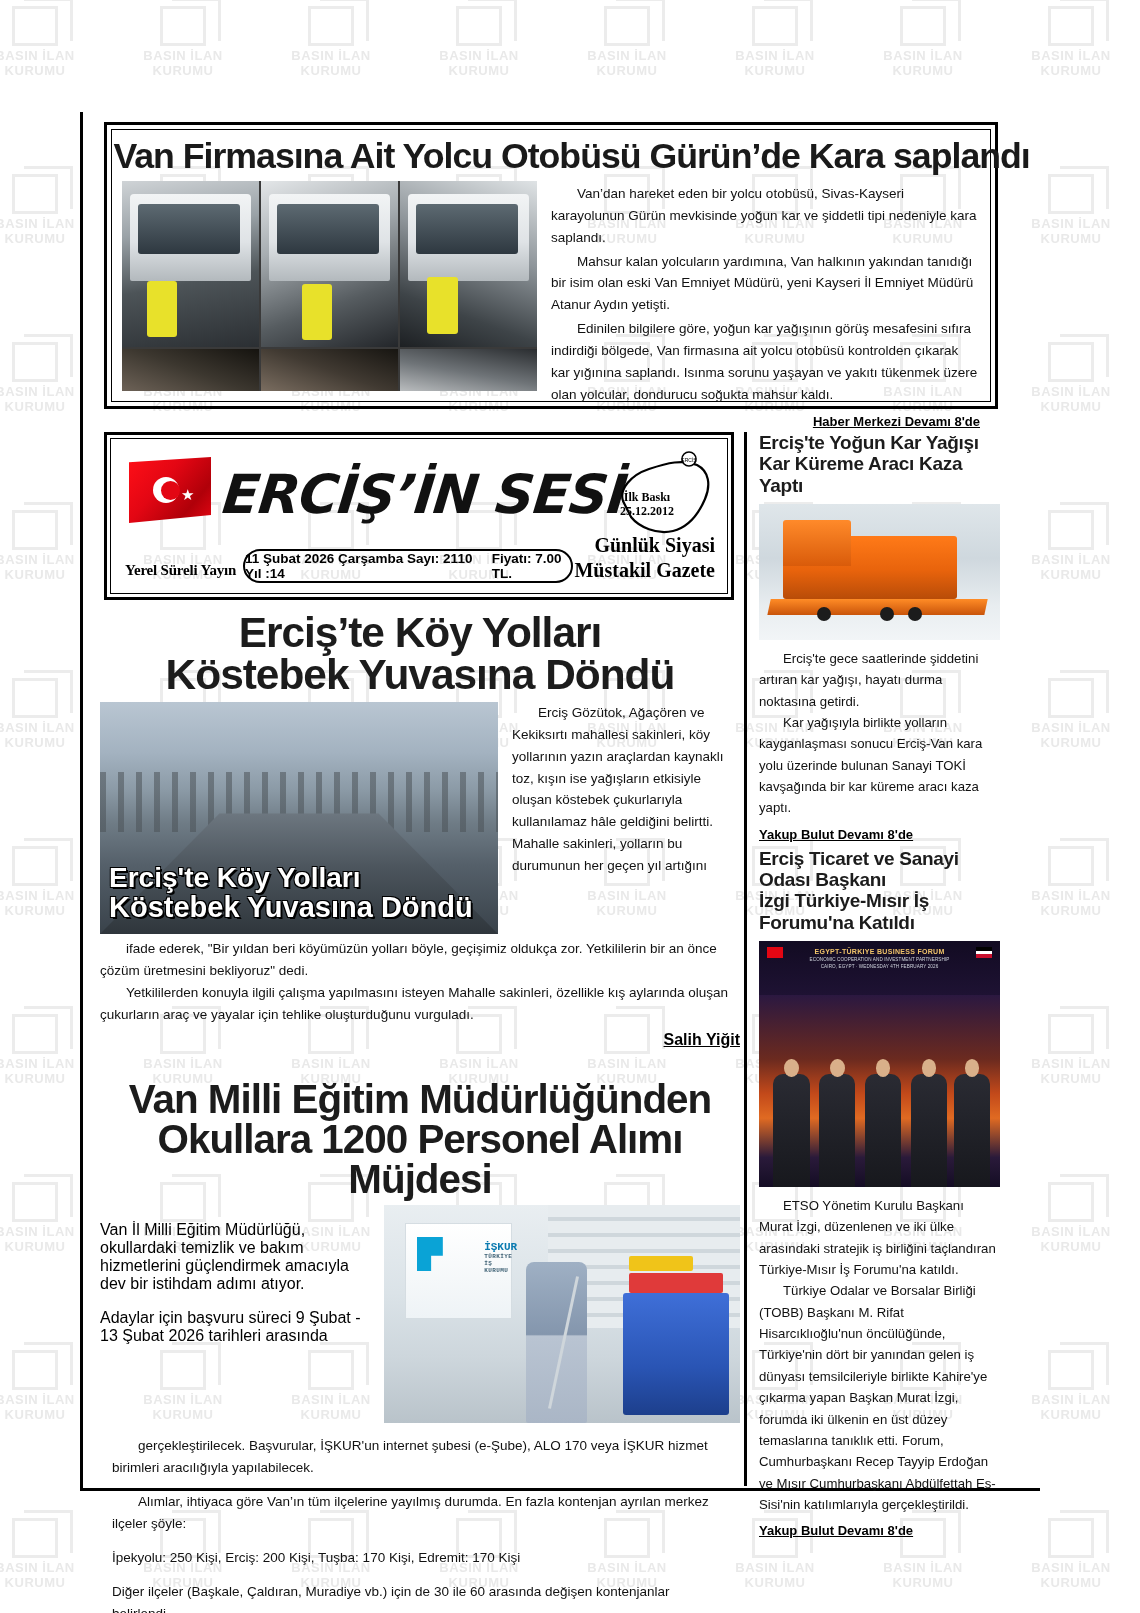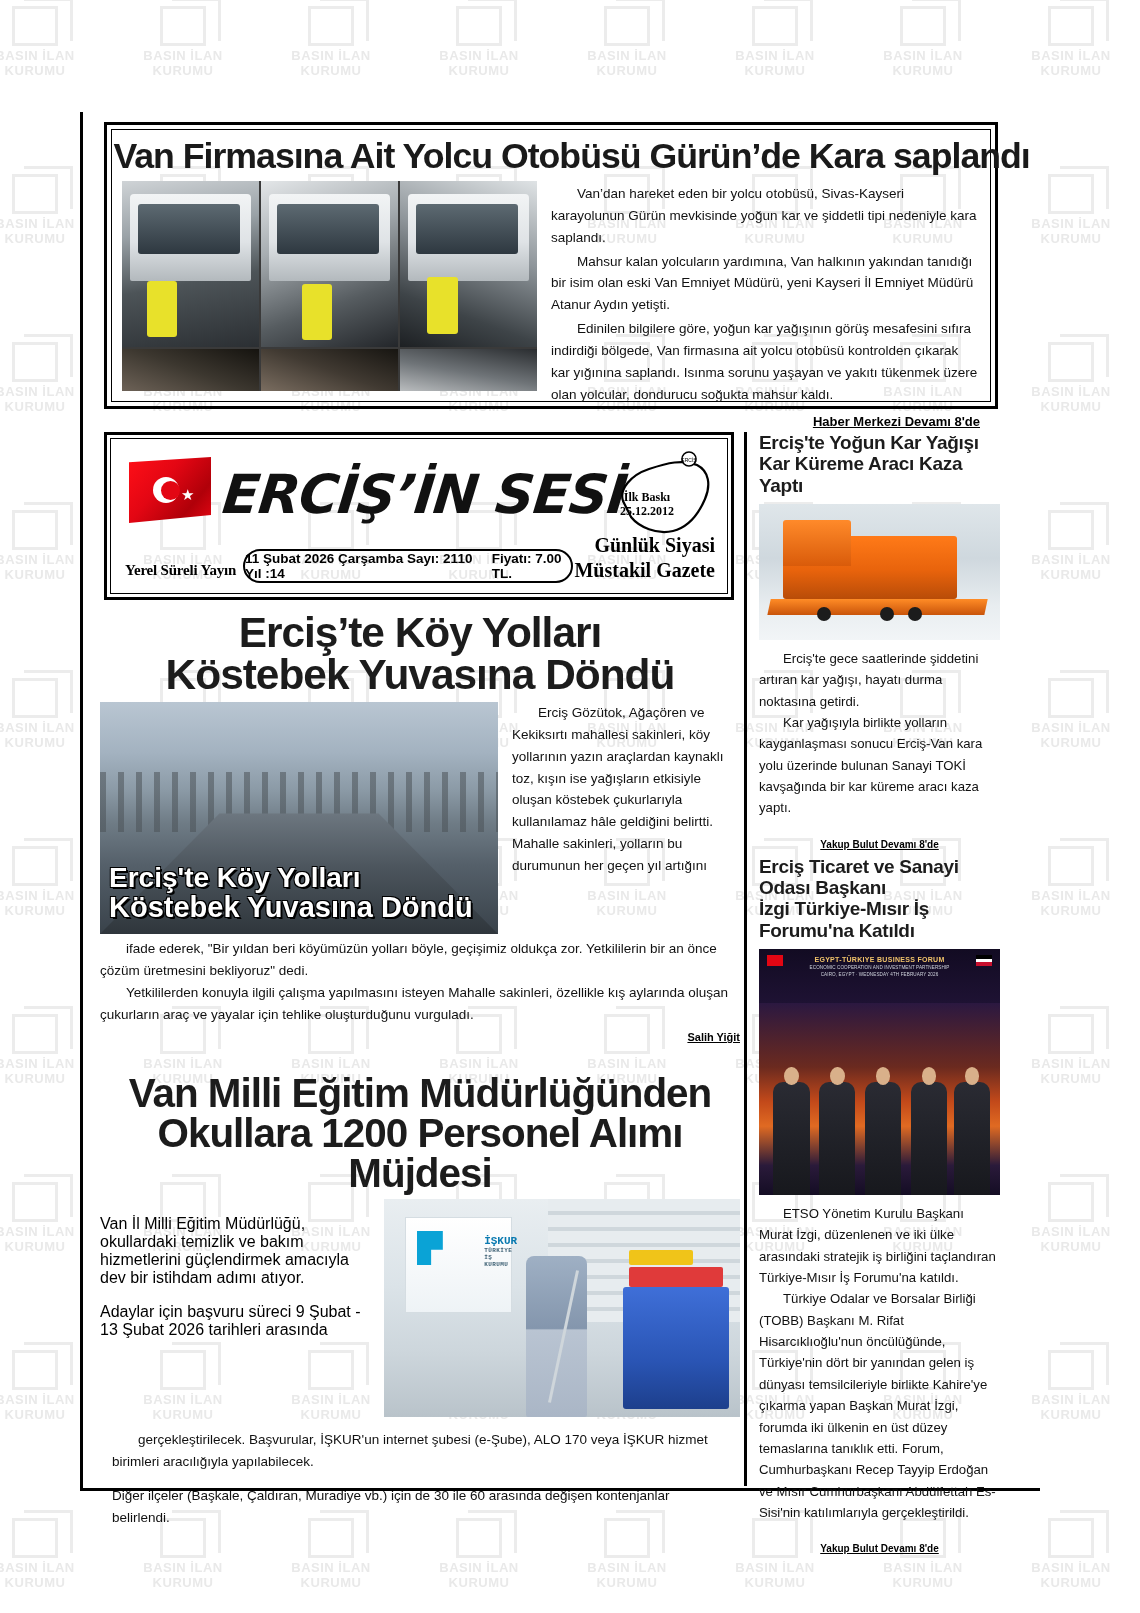--- a/index.html
+++ b/index.html
@@ -200,21 +200,21 @@
     font-family:"Liberation Sans Narrow","Liberation Sans", sans-serif;
     font-weight:900; font-size:29px; color:#fff; line-height:1.05;
     text-shadow:2px 2px 0 #000, -1px -1px 0 #000, 1px -1px 0 #000, -1px 1px 0 #000;
   }
   .koy-text { flex:1; }
   .koy-text p, .flow p {
     margin:0; font-size:13.5px; line-height:1.62; color:#111; text-indent:26px;
   }
   .flow { margin-top:4px; }
   .byline {
-    text-align:right; font-weight:700; font-size:11px;
+    text-align:right; font-weight:700; font-size:16px;
     text-decoration:underline; color:#000; margin-top:6px;
   }
 
   .head-van { font-size:40px; margin:30px 0 2px; }
   .head-van .l2 { display:block; }
 
   .story-van { display:flex; gap:14px; margin-top:6px; }
   .van-text { flex:1; }
   .van-photo {
     flex:0 0 356px; height:218px; position:relative; overflow:hidden;
@@ -301,22 +301,22 @@
   }
   .plow-wheel {
     position:absolute; bottom:14%; width:14px; height:14px; border-radius:50%;
     background:#1c1c1c;
   }
   .side-body p {
     margin:0; font-size:13.2px; line-height:1.62; color:#111; text-indent:24px;
   }
   .side-body { margin-top:8px; }
   .side-credit {
-    text-align:center; font-weight:700; font-size:10px;
-    text-decoration:underline; color:#000; margin-top:20px;
+    text-align:left; font-weight:700; font-size:13px;
+    text-decoration:underline; color:#000; margin-top:8px;
   }
   .forum-photo {
     height:246px;
     background:linear-gradient(180deg,#1a1030 0%,#2b1840 22%,#6b2a1f 48%,#c2491a 62%,#e06a22 72%,#2a1a3a 88%,#140d24 100%);
   }
   .forum-banner {
     position:absolute; left:0; top:0; width:100%; height:22%;
     background:linear-gradient(180deg,#120b22 0%,#1e1233 100%);
     color:#f0c36a; font-size:7px; font-weight:700; text-align:center;
     padding-top:6px; letter-spacing:.3px; line-height:1.5;
@@ -547,20 +547,22 @@
           </div>
         </div>
         <div class="van-person"></div>
         <div class="van-mop"></div>
         <div class="van-cart"></div>
       </div>
     </div>
 
     <div class="tail">
       <p class="ind">gerçekleştirilecek. Başvurular, İŞKUR'un internet şubesi (e-Şube), ALO 170 veya İŞKUR hizmet birimleri aracılığıyla yapılabilecek.</p>
+      <p class="ind">Alımlar, ihtiyaca göre Van’ın tüm ilçelerine yayılmış durumda. En fazla kontenjan ayrılan merkez ilçeler şöyle:</p>
+      <p>İpekyolu: 250 Kişi, Erciş: 200 Kişi, Tuşba: 170 Kişi, Edremit: 170 Kişi</p>
       <p>Diğer ilçeler (Başkale, Çaldıran, Muradiye vb.) için de 30 ile 60 arasında değişen kontenjanlar belirlendi.</p>
 
     </div>
 
   </div>
 
   <div class="side-col">
 
     <div class="side-head">
       <span>Erciş'te Yoğun Kar Yağışı</span>

